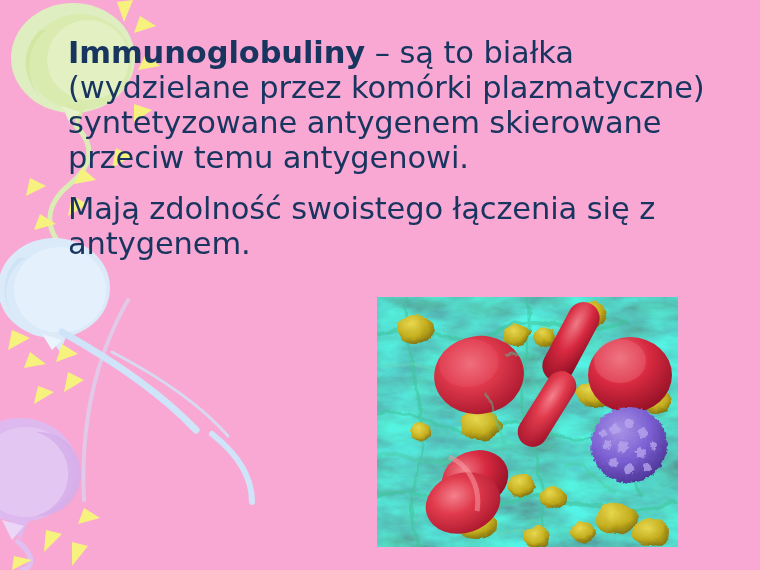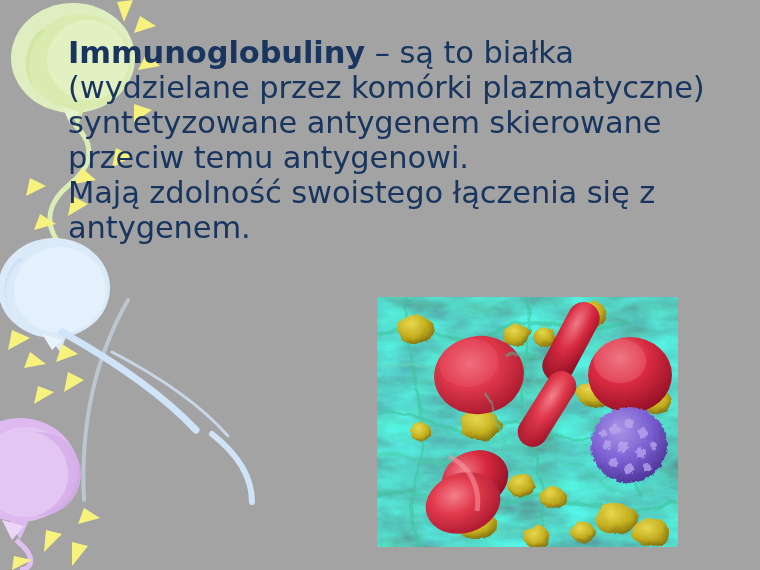--- a/index.html
+++ b/index.html
@@ -7,21 +7,21 @@
     padding: 0;
     background: #ffffff;
   }
   body {
     font-family: "DejaVu Sans", sans-serif;
   }
   #slide {
     position: relative;
     width: 760px;
     height: 570px;
-    background: #a3a3a3;
+    background: #f9a8d4;
     overflow: hidden;
   }
 
   
   .decor {
     position: absolute;
     left: 0;
     top: 0;
     width: 760px;
     height: 570px;
@@ -38,20 +38,21 @@
   }
   .para {
     color: #17355e;
     font-size: 30.5px;
     line-height: 1.145;
     letter-spacing: -0.1px;
     margin: 0 0 0 0;
     text-rendering: optimizeLegibility;
   }
   .para.second {
+    margin-top: 16px;
   }
   .lead {
     font-weight: bold;
   }
 
   
   .photo-wrap {
     position: absolute;
     left: 377px;
     top: 297px;

